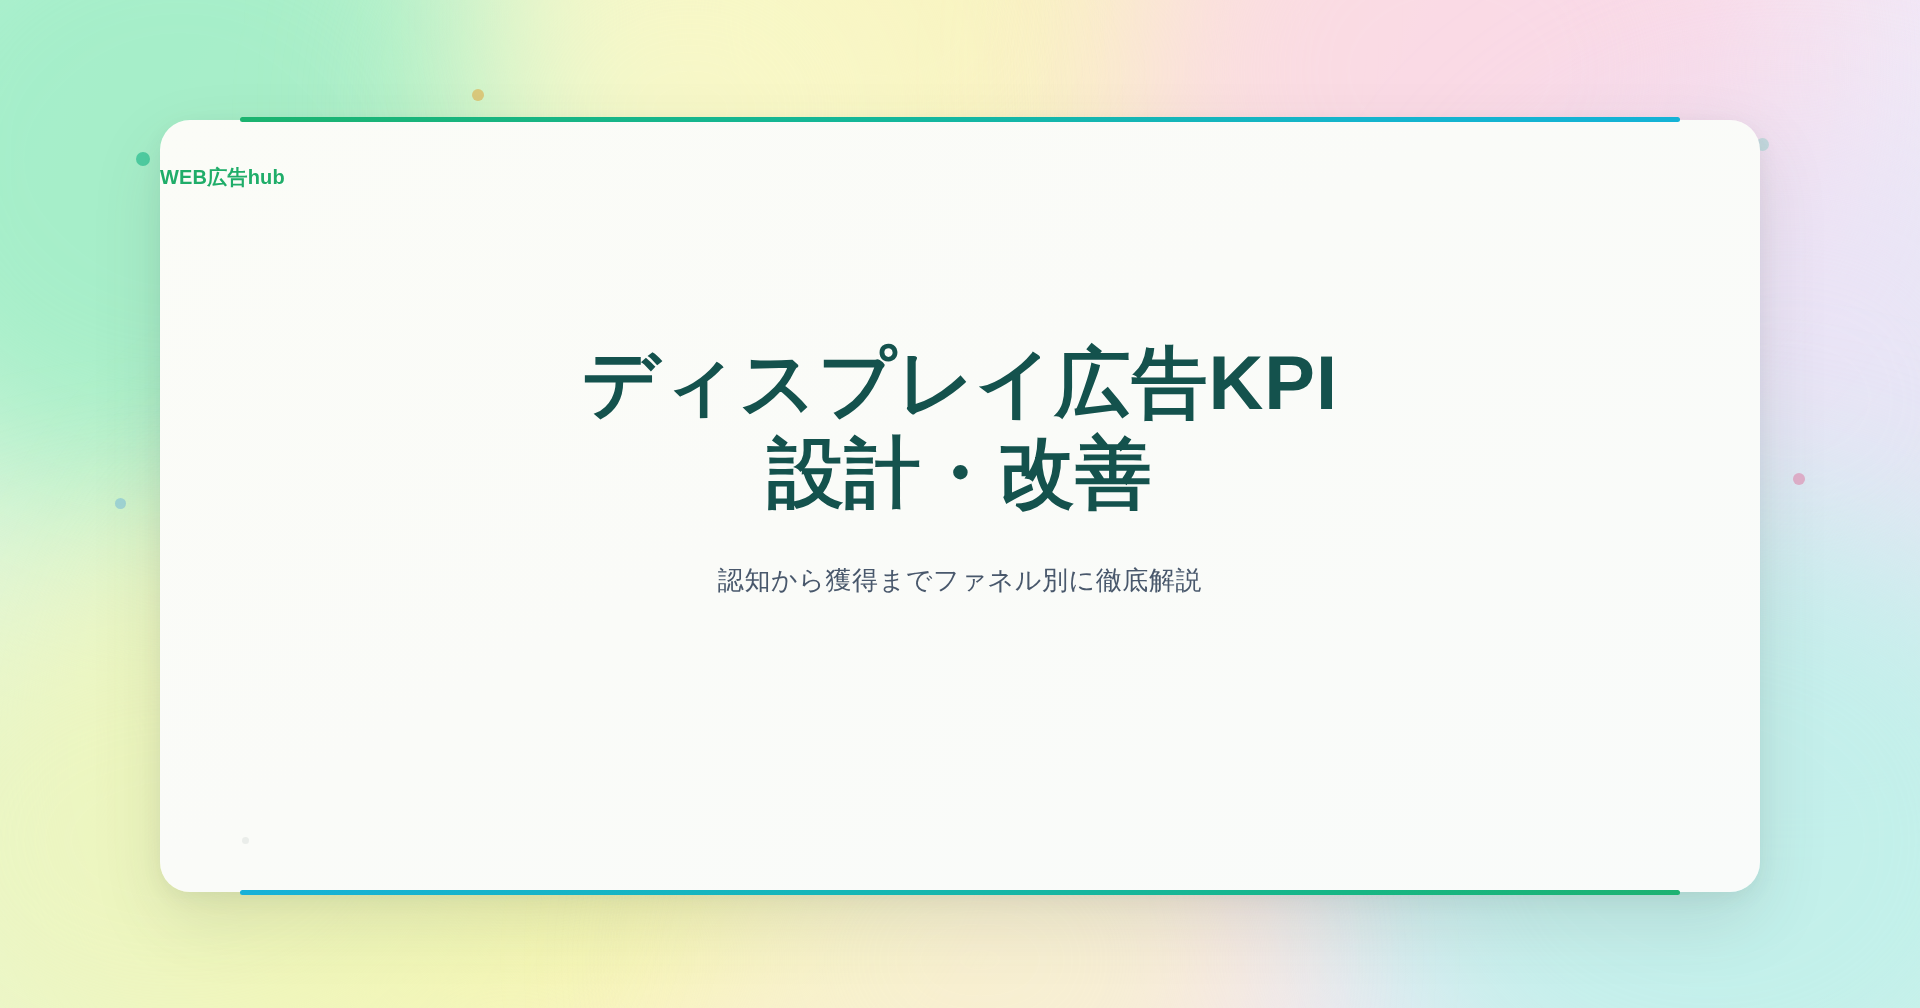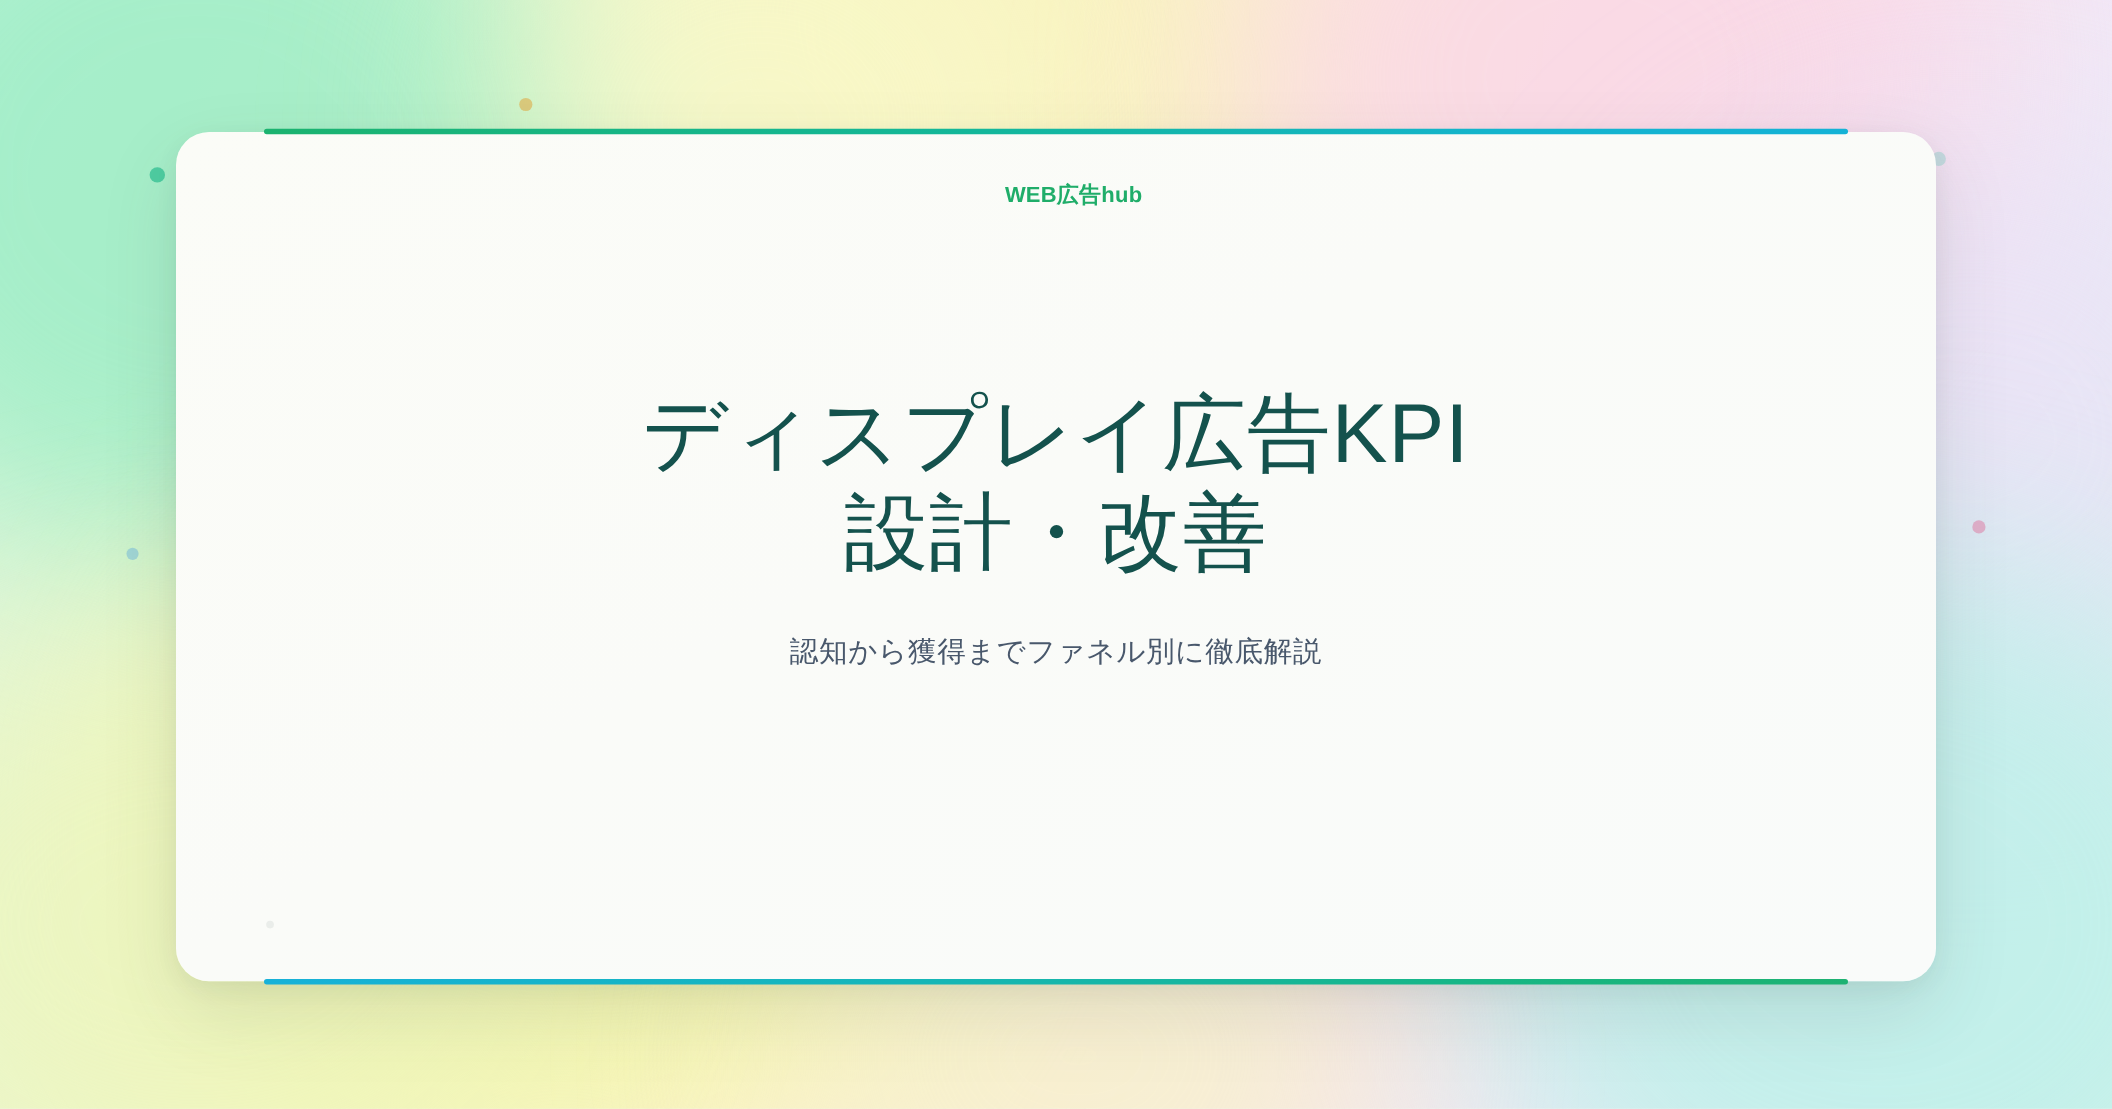--- a/index.html
+++ b/index.html
@@ -57,44 +57,43 @@
     left:80px;width:1440px;height:5px;
     border-radius:3px;
     z-index:4;
   }
   .accent-bar.top{top:-3px;background:linear-gradient(90deg,#1bb36f 0%,#13b79a 45%,#14b4cd 78%,#14b2d6 100%);}
   .accent-bar.bottom{bottom:-3px;background:linear-gradient(90deg,#17b1d8 0%,#15b6b9 40%,#17b683 78%,#1eb272 100%);}
 
   #card-inner{
     position:relative;
     width:100%;height:100%;
-    display:flex;flex-direction:column;align-items:center;
+    display:flex;flex-direction:column;
     padding-top:44px;
     z-index:5;
-    padding-left:32px;
   }
   #brand-logo{
     font-size:20px;
     font-weight:bold;
     letter-spacing:.2px;
     color:#1fad69;
   }
   #title-block{
     position:absolute;
     left:0;right:0;top:218px;
     text-align:center;
   }
   #slide-title{
     font-size:76px;
-    font-weight:normal;
+    font-weight:bold;
     line-height:1.18;
     letter-spacing:1px;
     color:#14524d;
     max-width:760px;
-    margin:12px auto;
+    margin:0 auto;
     word-break:break-all;
   }
   #slide-subtitle{
     margin-top:46px;
     font-size:26px;
     font-weight:500;
     letter-spacing:.6px;
     color:#49586c;
   }
   .card-speck{position:absolute;border-radius:50%;z-index:6;}

